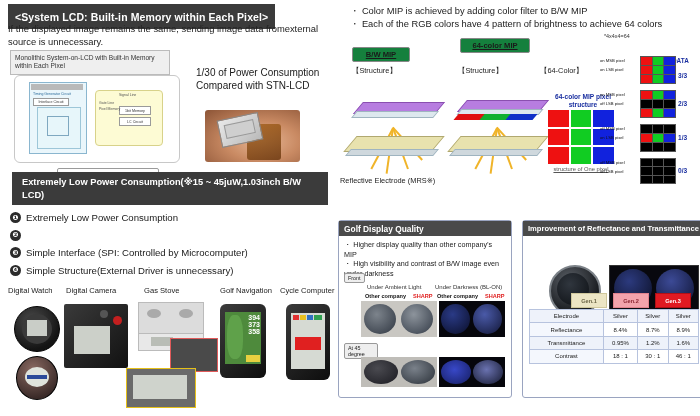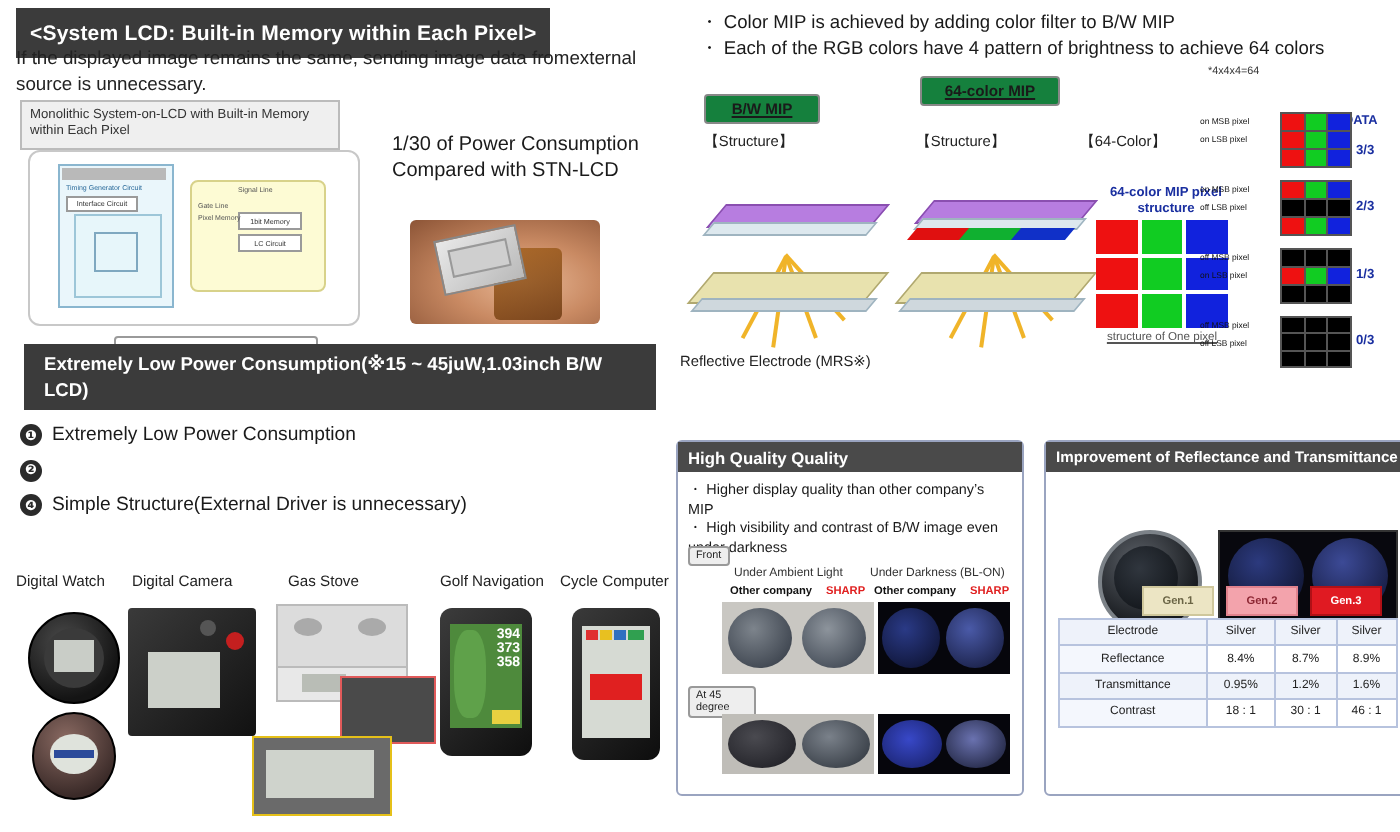--- a/index.html
+++ b/index.html
@@ -167,20 +167,24 @@
   </div>
 </div>
 
 <div class="abs" id="nlist">
   <div class="nrow">
     <div class="ncirc">❶</div>
     <div>Extremely Low Power Consumption</div>
   </div>
   <div class="nrow">
     <div class="ncirc">❷</div>
+  </div>
+  <div class="nrow">
+    <div class="ncirc">❸</div>
+    <div>Simple Interface (SPI: Controlled by Microcomputer)</div>
   </div>
   <div class="nrow">
     <div class="ncirc">❹</div>
     <div>Simple Structure(External Driver is unnecessary)</div>
   </div>
 </div>
 
 <div class="abs" id="gallery">
 
   <div class="dev" style="left:4px;top:0;">
@@ -375,21 +379,21 @@
     <div style="background:#000"></div>
       <div style="background:#000"></div>
       <div style="background:#000"></div>
   </div>
   <div class="dfrac" style="left:78px;top:9px;">0/3</div>
 </div>
 
 <div class="abs" id="refl-cap">Reflective Electrode (MRS※)</div>
 
 <div class="abs panel" id="hq">
-  <div class="panelhead">High Quality Quality</div>
+  <div class="panelhead">Golf Display Quality</div>
   <div id="hq-bul">
     <div>・ Higher display quality than other company’s MIP</div>
     <div>・ High visibility and contrast of B/W image even under darkness</div>
   </div>
 
   <div class="minitag" style="left:5px;top:52px;">Front</div>
   <div class="colhdr" style="left:28px;top:63px;">Under Ambient Light</div>
   <div class="colhdr" style="left:96px;top:63px;">Under Darkness (BL-ON)</div>
 
   <div class="oc" style="left:26px;top:72px;">Other company</div>

